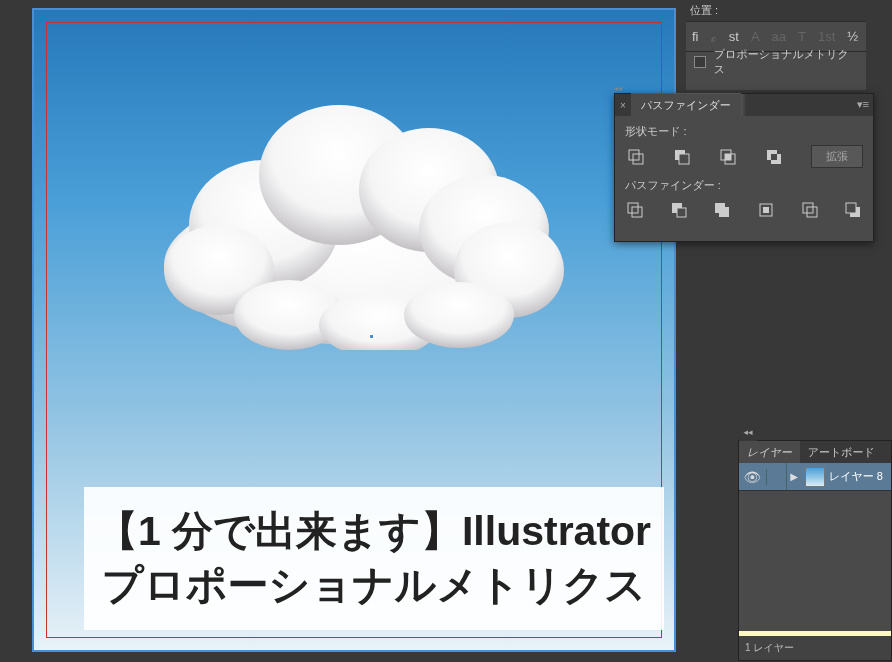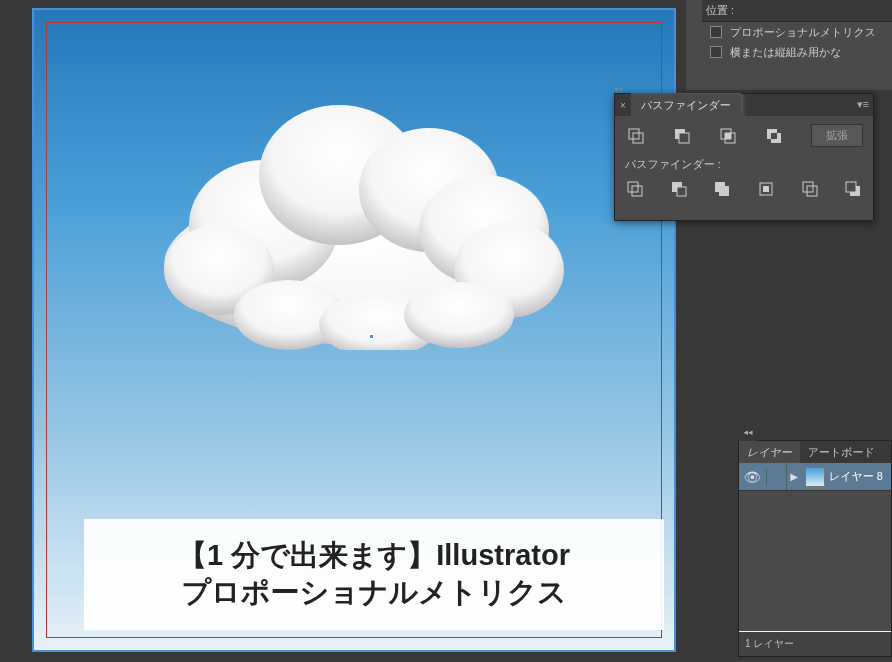--- a/index.html
+++ b/index.html
@@ -50,32 +50,31 @@
     .overlay-text {
       position: absolute;
       left: 50px;
       bottom: 20px;
       right: 10px;
       background: rgba(255,255,255,0.92);
       padding: 18px 10px;
       text-align: center;
       color: #222;
       font-weight: 800;
-      font-size: 29px;
+      font-size: 41px;
       line-height: 1.3;
     }
     
     .panel-truncated {
       position: absolute;
       left: 686px;
       top: 0;
-      width: 206px;
+      width: 180px;
       height: 90px;
       background: #4a4a4a;
-      padding-left: 16px;
     }
     .position-row {
       display: flex;
       align-items: center;
       height: 22px;
       padding: 0 4px;
       background: #383838;
       border-bottom: 1px solid #2a2a2a;
     }
     .position-label { font-size: 11px; color: #ccc; margin-right: 4px; }
@@ -259,21 +258,21 @@
       font-size: 11px;
       color: #fff;
     }
     .layers-spacer { height: 140px; background: #4a4a4a; }
     .layers-footer {
       display: flex;
       align-items: center;
       height: 24px;
       background: #424242;
       padding: 12px 6px;
-      border-top: 1px solid #fef9c3;
+      border-top: 5px solid #fef9c3;
       font-size: 10px;
       color: #bbb;
     }
     .panel-drag-corner {
       position: absolute;
       left: 614px;
       top: 84px;
       font-size: 8px;
       color: #888;
     }
@@ -310,40 +309,47 @@
   <div class="overlay-text">
     <div>【1 分で出来ます】Illustrator</div>
     <div>プロポーショナルメトリクス</div>
   </div>
 </div>
 
 <div class="panel-truncated">
   <div class="position-row">
     <span class="position-label">位置 :</span>
   </div>
+  <div class="opentype-bar">
+    <span class="ot-icon">fi</span>
+    <span class="ot-icon dimmed">ℴ</span>
+    <span class="ot-icon">st</span>
+    <span class="ot-icon dimmed">A</span>
+    <span class="ot-icon dimmed">aa</span>
+    <span class="ot-icon dimmed">T</span>
+    <span class="ot-icon dimmed">1st</span>
+    <span class="ot-icon">½</span>
+  </div>
   <div class="checkbox-row">
     <div class="checkbox"></div>
     <span>プロポーショナルメトリクス</span>
-  </div>
-  <div class="checkbox-row">
-    <div class="checkbox"></div>
-    <span>横または縦組み用かな</span>
   </div>
 </div>
 
 <div class="panel-drag-corner">◂◂</div>
 
 <div class="pathfinder-panel">
   <div class="panel-tab-bar">
     <div class="panel-close">×</div>
     <div class="panel-tab">パスファインダー</div>
     <div class="panel-tab-end"></div>
     <div class="panel-menu">▾≡</div>
   </div>
   <div class="panel-body">
+    <div class="panel-section-label">形状モード :</div>
     <div class="pf-row">
       <div class="pf-btn">
         <svg width="18" height="18">
             <rect x="2" y="2" width="10" height="10" fill="none" stroke="#ccc"></rect>
             <rect x="6" y="6" width="10" height="10" fill="none" stroke="#ccc"></rect>
           </svg>
       </div>
       <div class="pf-btn">
         <svg width="18" height="18">
             <rect x="2" y="2" width="10" height="10" fill="#ccc"></rect>

